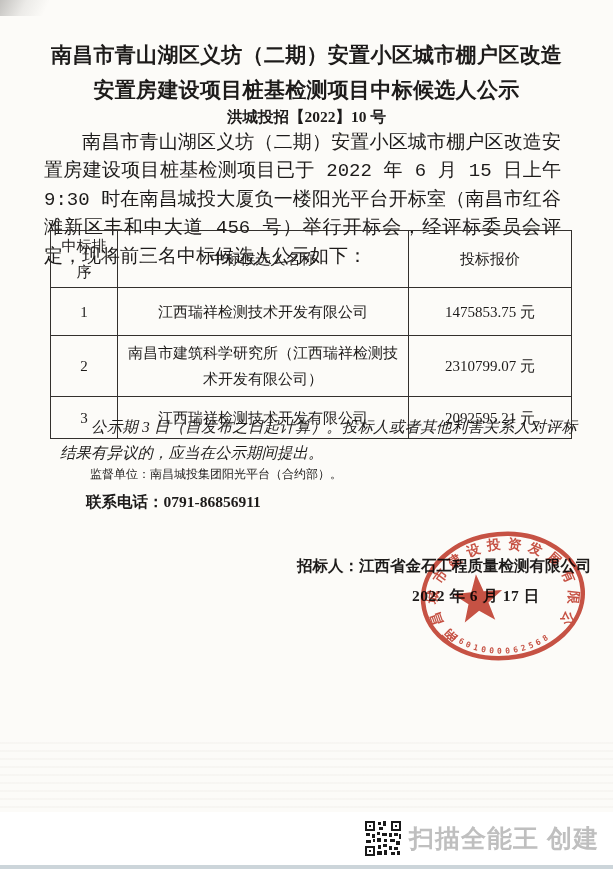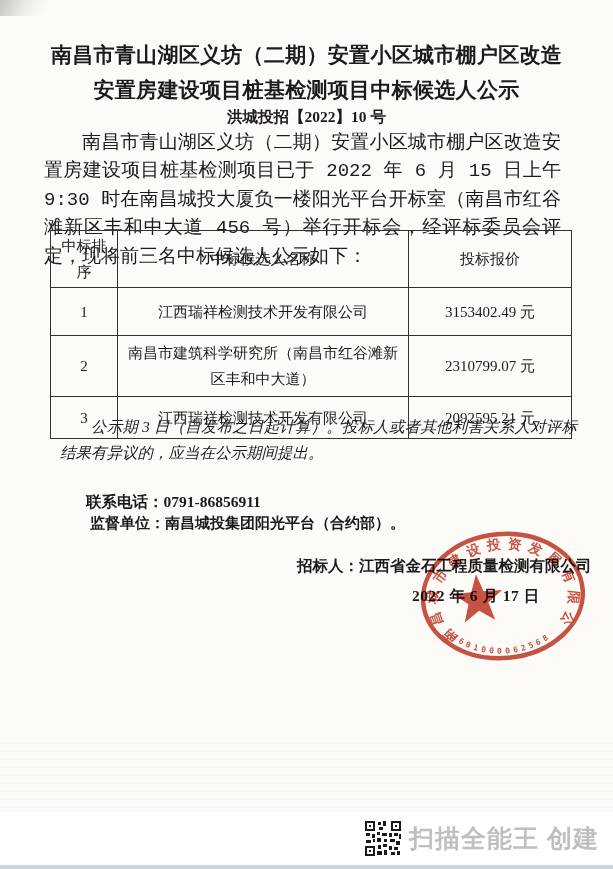--- a/index.html
+++ b/index.html
@@ -65,21 +65,21 @@
   col.c-price { width: 163px; }
   tr.h-row  { height: 32px; }
   tr.r-1 { height: 48px; }
   tr.r-2 { height: 61px; }
   tr.r-3 { height: 42px; }
   .notice {
     position: absolute; top: 414px; left: 60px; width: 517px;
     font-size: 15.5px; line-height: 25.6px;
     text-align: justify; text-indent: 2em; font-style: italic;
   }
-  .supervisor-line { position: absolute; top: 466px; left: 90px; font-size: 15px; font-weight: 700; margin-top: 48px; }
+  .supervisor-line { position: absolute; top: 466px; left: 90px; font-size: 12px; font-weight: 400; }
   .contact-line    { position: absolute; top: 492px; left: 86px; font-size: 15.5px; font-weight: 600; }
   .tenderer-line   { position: absolute; top: 556px; left: 297px; font-size: 15.5px; font-weight: 600; }
   .date-line       { position: absolute; top: 586px; left: 412px; font-size: 15.5px; font-weight: 600; letter-spacing: 0.5px; }
   .seal {
     position: absolute; left: 414px; top: 528px;
     width: 178px; height: 138px;
     mix-blend-mode: multiply;
     opacity: 0.88;
     transform: rotate(-5deg);
   }
@@ -115,25 +115,25 @@
       <tr class="h-row">
         <th>中标排序</th>
         <th>中标候选人名称</th>
         <th>投标报价</th>
       </tr>
     </thead>
     <tbody>
       <tr class="r-1">
         <td>1</td>
         <td>江西瑞祥检测技术开发有限公司</td>
-        <td>3153402.49 元</td>
+        <td>1475853.75 元</td>
       </tr>
       <tr class="r-2">
         <td>2</td>
-        <td>南昌市建筑科学研究所（南昌市红谷滩新区丰和中大道）</td>
+        <td>南昌市建筑科学研究所（江西瑞祥检测技术开发有限公司）</td>
         <td>2310799.07 元</td>
       </tr>
       <tr class="r-3">
         <td>3</td>
         <td>江西瑞祥检测技术开发有限公司</td>
         <td>2092595.21 元</td>
       </tr>
     </tbody>
   </table>
 

